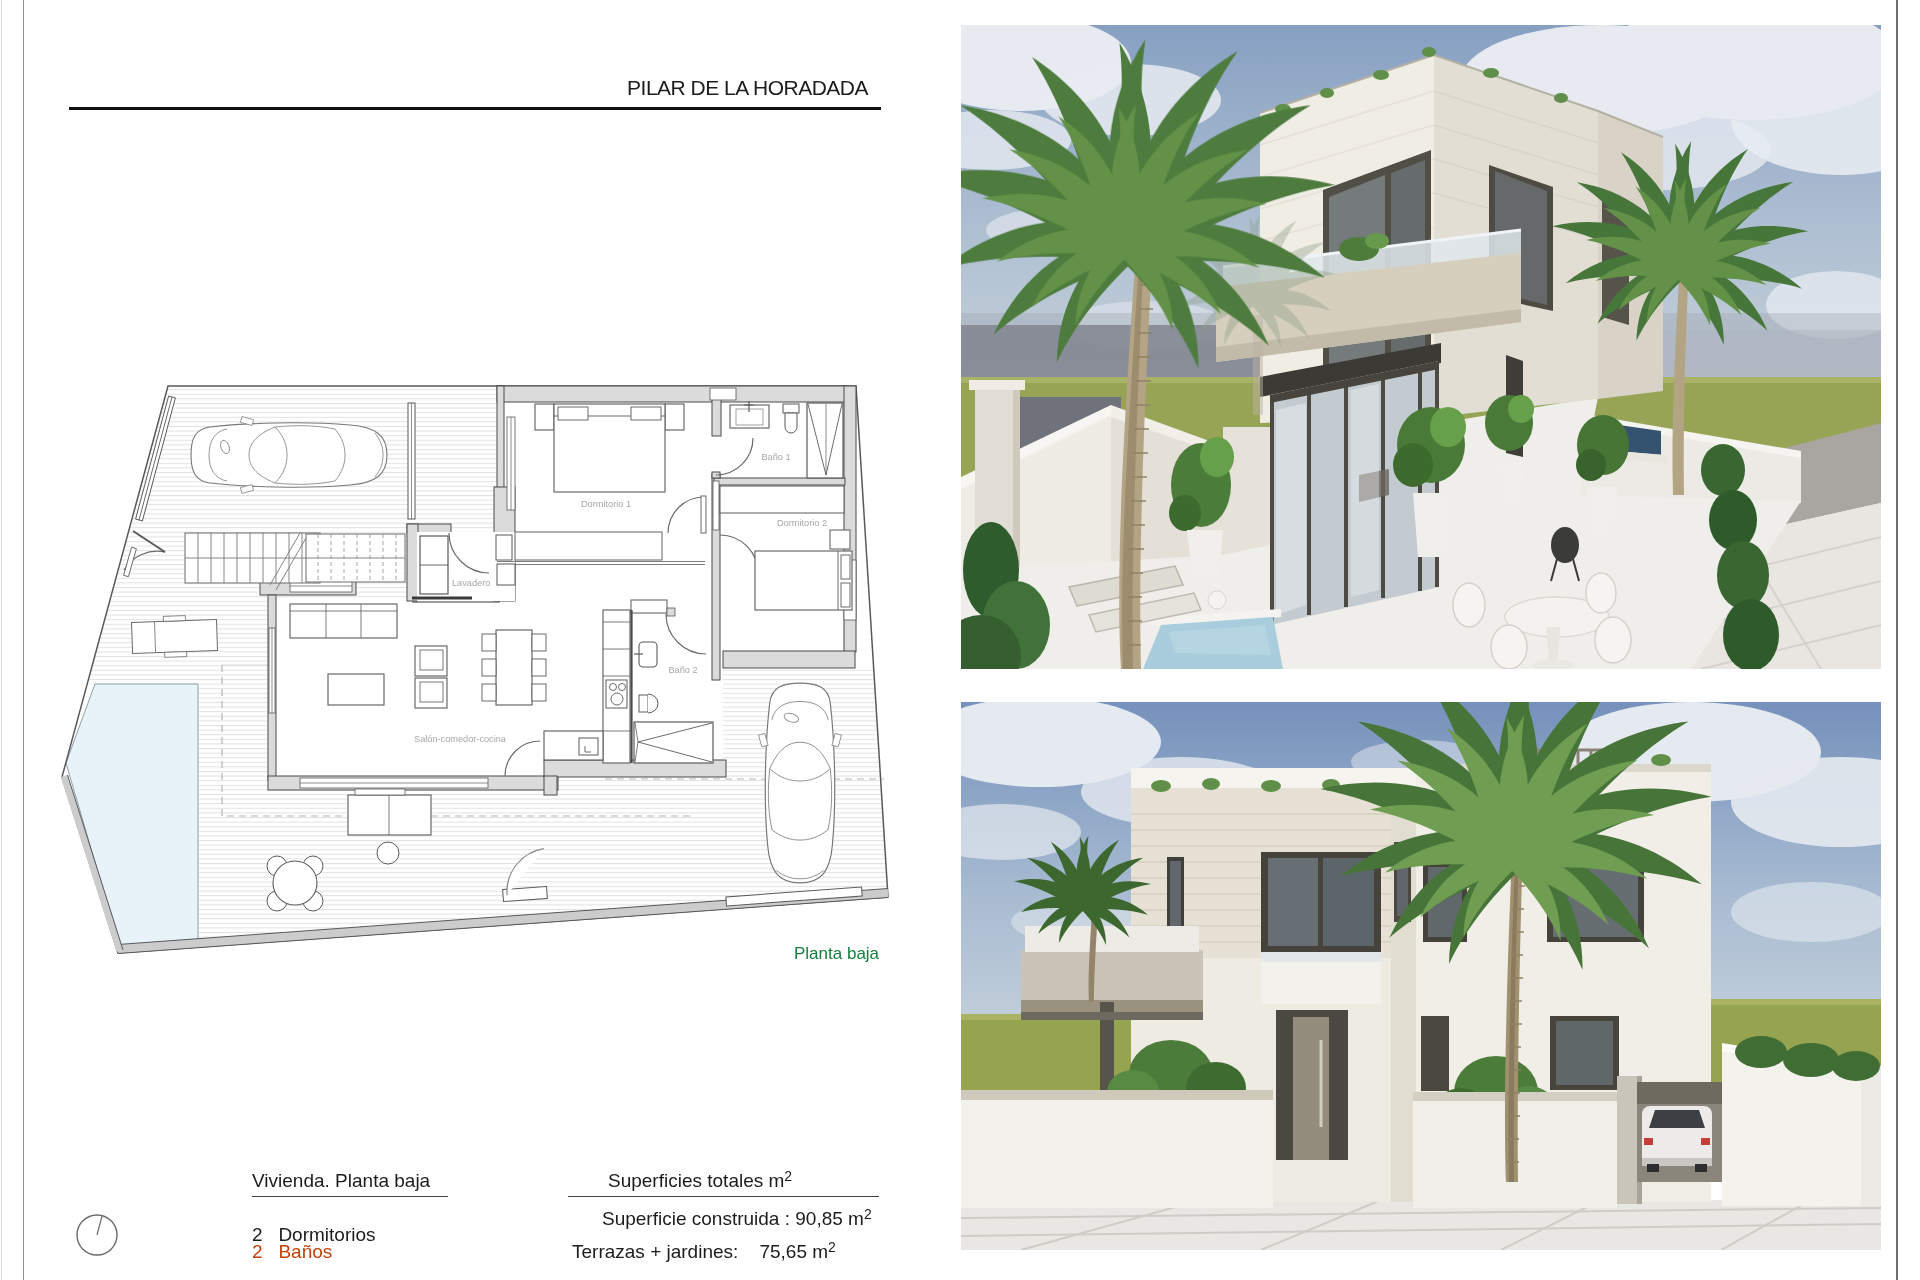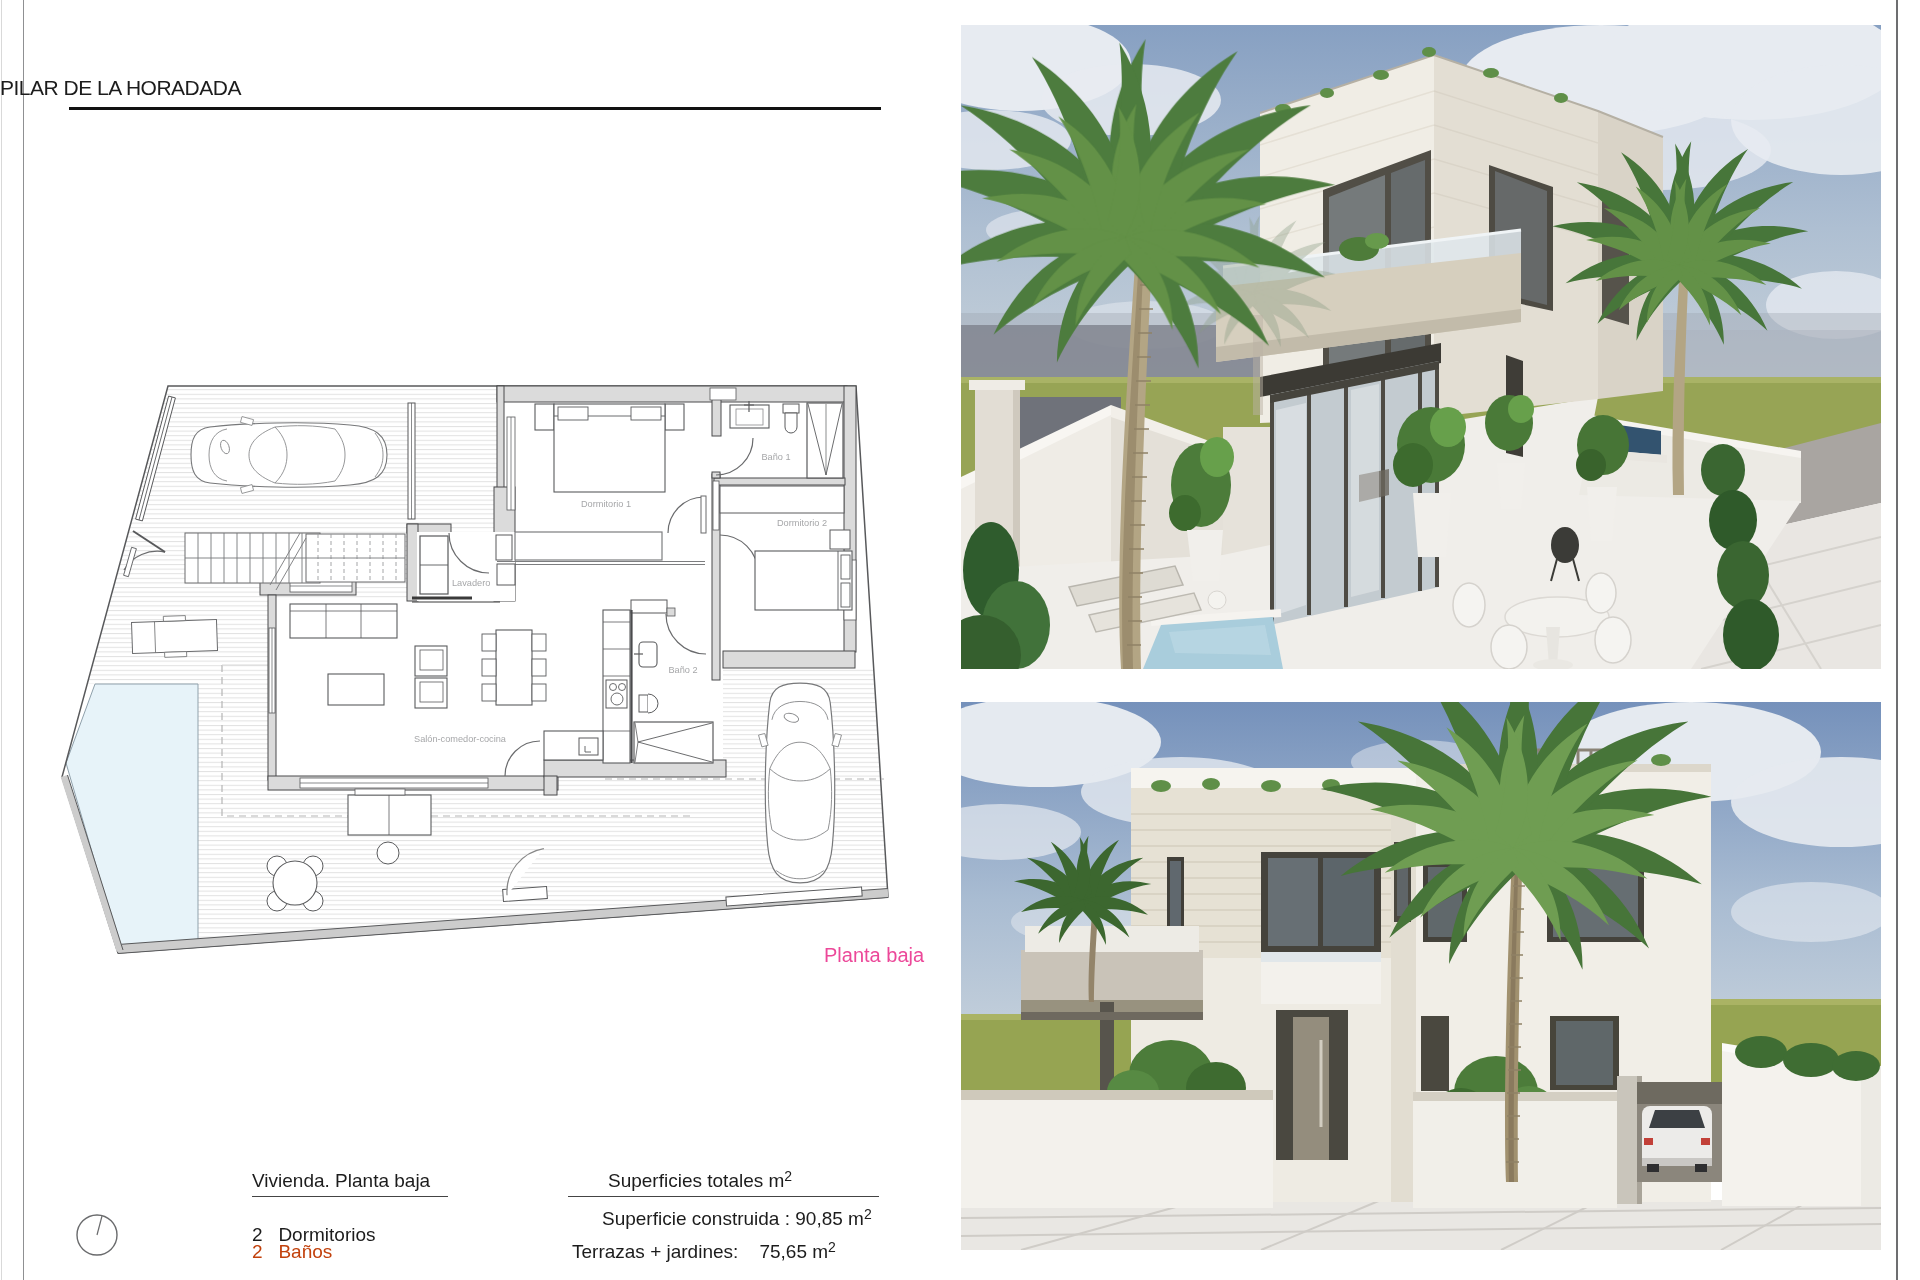--- a/index.html
+++ b/index.html
@@ -8,21 +8,21 @@
 </style>
 </head>
 <body>
 
 <div class="abs" style="left:1px;top:0;width:1px;height:1280px;background:#d9d9d9;"></div>
 
 <div class="abs" style="left:23px;top:0;width:1px;height:1280px;background:#8f9092;"></div>
 
 <div class="abs" style="left:1896px;top:0;width:2px;height:1280px;background:#6d6e70;"></div>
 
-<div class="abs" style="left:0;top:76px;width:868px;text-align:left;font-size:21px;letter-spacing:-0.5px;color:#1c1c1c;">PILAR DE LA HORADADA</div>
+<div class="abs" style="left:0;top:76px;width:868px;text-align:right;font-size:21px;letter-spacing:-0.5px;color:#1c1c1c;">PILAR DE LA HORADADA</div>
 
 <div class="abs" style="left:69px;top:107px;width:812px;height:3px;background:#111;"></div>
 
 <div class="abs" style="left:60px;top:380px;width:840px;height:600px;">
 <svg width="840" height="600" viewBox="0 0 840 600" xmlns="http://www.w3.org/2000/svg">
 <defs>
 <pattern id="hatch" width="1" height="4.6" patternUnits="userSpaceOnUse">
   <rect width="1" height="4.6" fill="#ffffff"></rect>
   <rect y="0" width="1" height="1" fill="#e2e2e2"></rect>
 </pattern>
@@ -313,21 +313,21 @@
 <path d="M60,12 C52,22 50,30 50,38 C50,46 52,54 60,64"></path>
 <path d="M20,16 C14,24 12,30 12,38 C12,46 14,52 20,60"></path>
 <ellipse cx="170" cy="30" rx="4" ry="7" transform="rotate(20 170 30)"></ellipse>
 </g>
 <rect x="142" y="1" width="12" height="6" fill="#ffffff" stroke="#8a8b8d" stroke-width="0.8" transform="rotate(-15 148 4)"></rect>
 <rect x="142" y="69" width="12" height="6" fill="#ffffff" stroke="#8a8b8d" stroke-width="0.8" transform="rotate(15 148 72)"></rect>
 </g>
 </svg>
 </div>
 
-<div class="abs" style="left:824px;top:944px;font-size:20px;color:#ec4899;">Planta baja</div>
+<div class="abs" style="left:794px;top:944px;font-size:17px;color:#15803d;">Planta baja</div>
 
 <svg class="abs" style="left:72px;top:1210px;" width="52" height="52" viewBox="0 0 52 52" xmlns="http://www.w3.org/2000/svg">
 <circle cx="25" cy="25" r="20" fill="none" stroke="#6a6b6d" stroke-width="1.4"></circle>
 <line x1="25" y1="25" x2="30" y2="6" stroke="#6a6b6d" stroke-width="1.2"></line>
 </svg>
 
 <div class="abs" style="left:252px;top:1170px;font-size:19px;color:#1c1c1c;text-align:right;">Vivienda. Planta baja</div>
 <div class="abs" style="left:252px;top:1196px;width:196px;height:1px;background:#444;"></div>
 <div class="abs" style="left:252px;top:1224px;font-size:19px;color:#1c1c1c;">2&nbsp;&nbsp;&nbsp;Dormitorios</div>
 <div class="abs" style="left:252px;top:1241px;font-size:19px;color:#c2410c;">2&nbsp;&nbsp;&nbsp;Baños</div>

